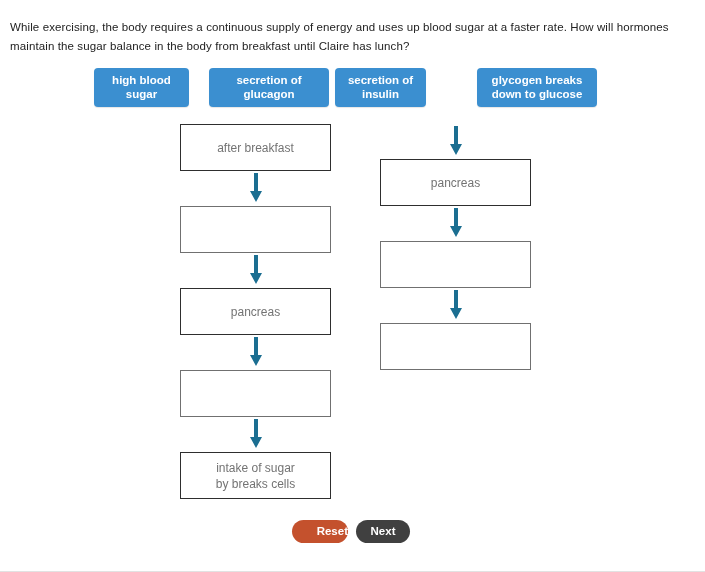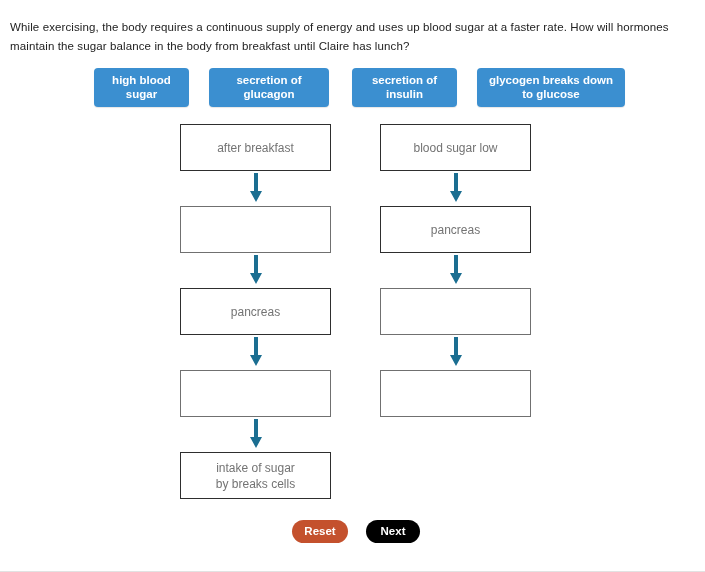--- a/index.html
+++ b/index.html
@@ -53,22 +53,22 @@
     border-radius: 4px;
     text-align: center;
     box-sizing: border-box;
     padding: 5px 7px 6px 7px;
     cursor: move;
     user-select: none;
     box-shadow: 0 1px 1px rgba(0,0,0,0.10);
   }
   .tile-0 { left: 94px;  top: 0px; width: 95px; }
   .tile-1 { left: 209px; top: 0px; width: 120px; text-align: center; }
-  .tile-2 { left: 352px; top: 0px; width: 105px; }
-  .tile-3 { left: 477px; top: 0px; width: 148px; }
+  .tile-2 { left: 335px; top: 0px; width: 91px; }
+  .tile-3 { left: 477px; top: 0px; width: 120px; }
 
   
   .flow {
     position: absolute;
     left: 0;
     top: 124px;
     width: 705px;
   }
   .column {
     position: absolute;
@@ -135,25 +135,26 @@
     font-family: "Liberation Sans", sans-serif;
     cursor: pointer;
     padding: 0;
     line-height: 23px;
     text-align: center;
   }
   .btn-reset {
     left: 292px;
     width: 56px;
     background: #c4512d;
+    text-align: right;
   }
   .btn-next {
-    left: 366px;
+    left: 356px;
     width: 54px;
-    background: #000000;
+    background: #404040;
   }
 </style>
 </head>
 <body>
 
 <div id="page">
 
   <p class="prompt">While exercising, the body requires a continuous supply of energy and uses up blood sugar at a faster rate. How will hormones maintain the sugar balance in the body from breakfast until Claire has lunch?</p>
 
   <div class="tile-tray">
@@ -217,23 +218,20 @@
 
       <div class="node">
         <span class="node-text">intake of sugar
 by breaks cells</span>
       </div>
 
     </div>
 
     <div class="column column-right">
 
-      <div class="node">
-        <span class="node-text">blood sugar low</span>
-      </div>
 
       <div class="connector">
         <span class="arrow">
           <svg width="14" height="30" viewBox="0 0 14 30">
             <polygon points="5,0 9,0 9,18 13,18 7,29 1,18 5,18" fill="#1b6e91"></polygon>
           </svg>
         </span>
       </div>
 
       <div class="node">

